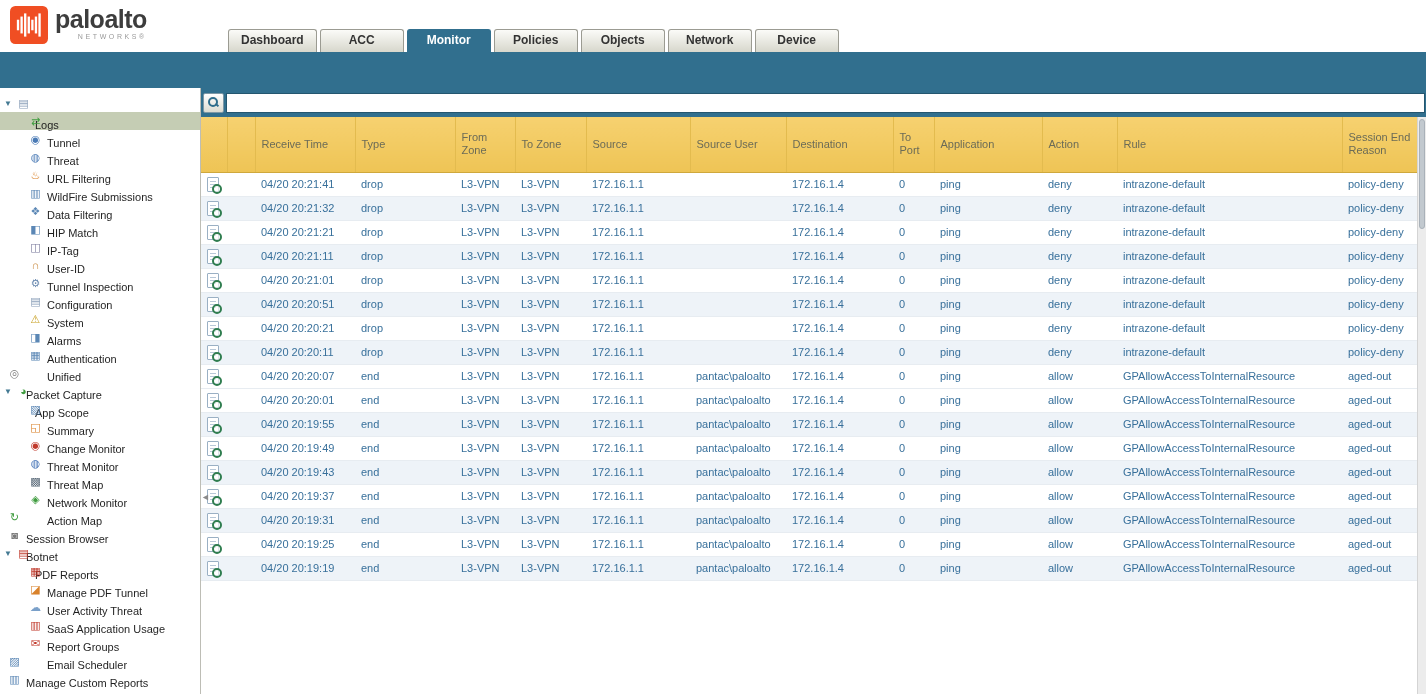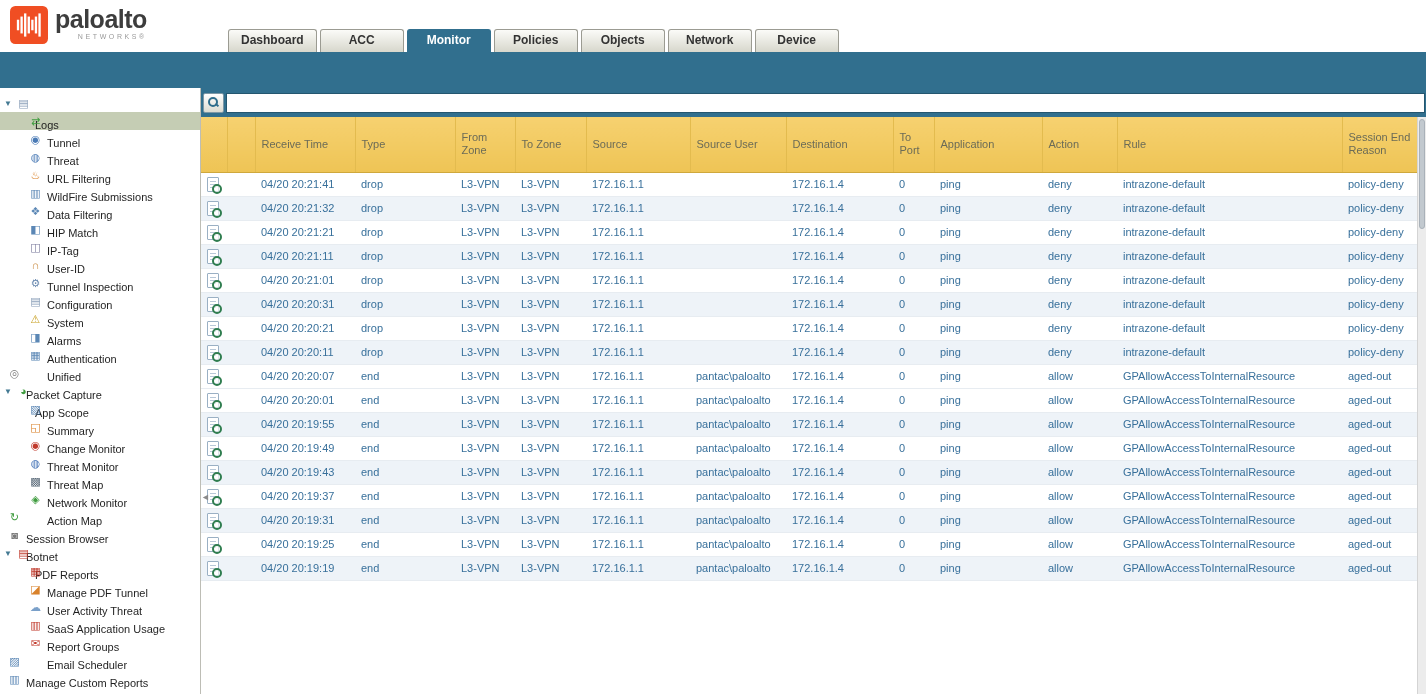--- a/index.html
+++ b/index.html
@@ -374,21 +374,21 @@
                 <td>172.16.1.4</td>
                 <td>0</td>
                 <td>ping</td>
                 <td>deny</td>
                 <td>intrazone-default</td>
                 <td>policy-deny</td>
               </tr>
               <tr class="even">
                 <td><span class="doc-mag"></span></td>
                 <td></td>
-                <td>04/20 20:20:31</td>
+                <td>04/20 20:20:51</td>
                 <td>drop</td>
                 <td>L3-VPN</td>
                 <td>L3-VPN</td>
                 <td>172.16.1.1</td>
                 <td></td>
                 <td>172.16.1.4</td>
                 <td>0</td>
                 <td>ping</td>
                 <td>deny</td>
                 <td>intrazone-default</td>

